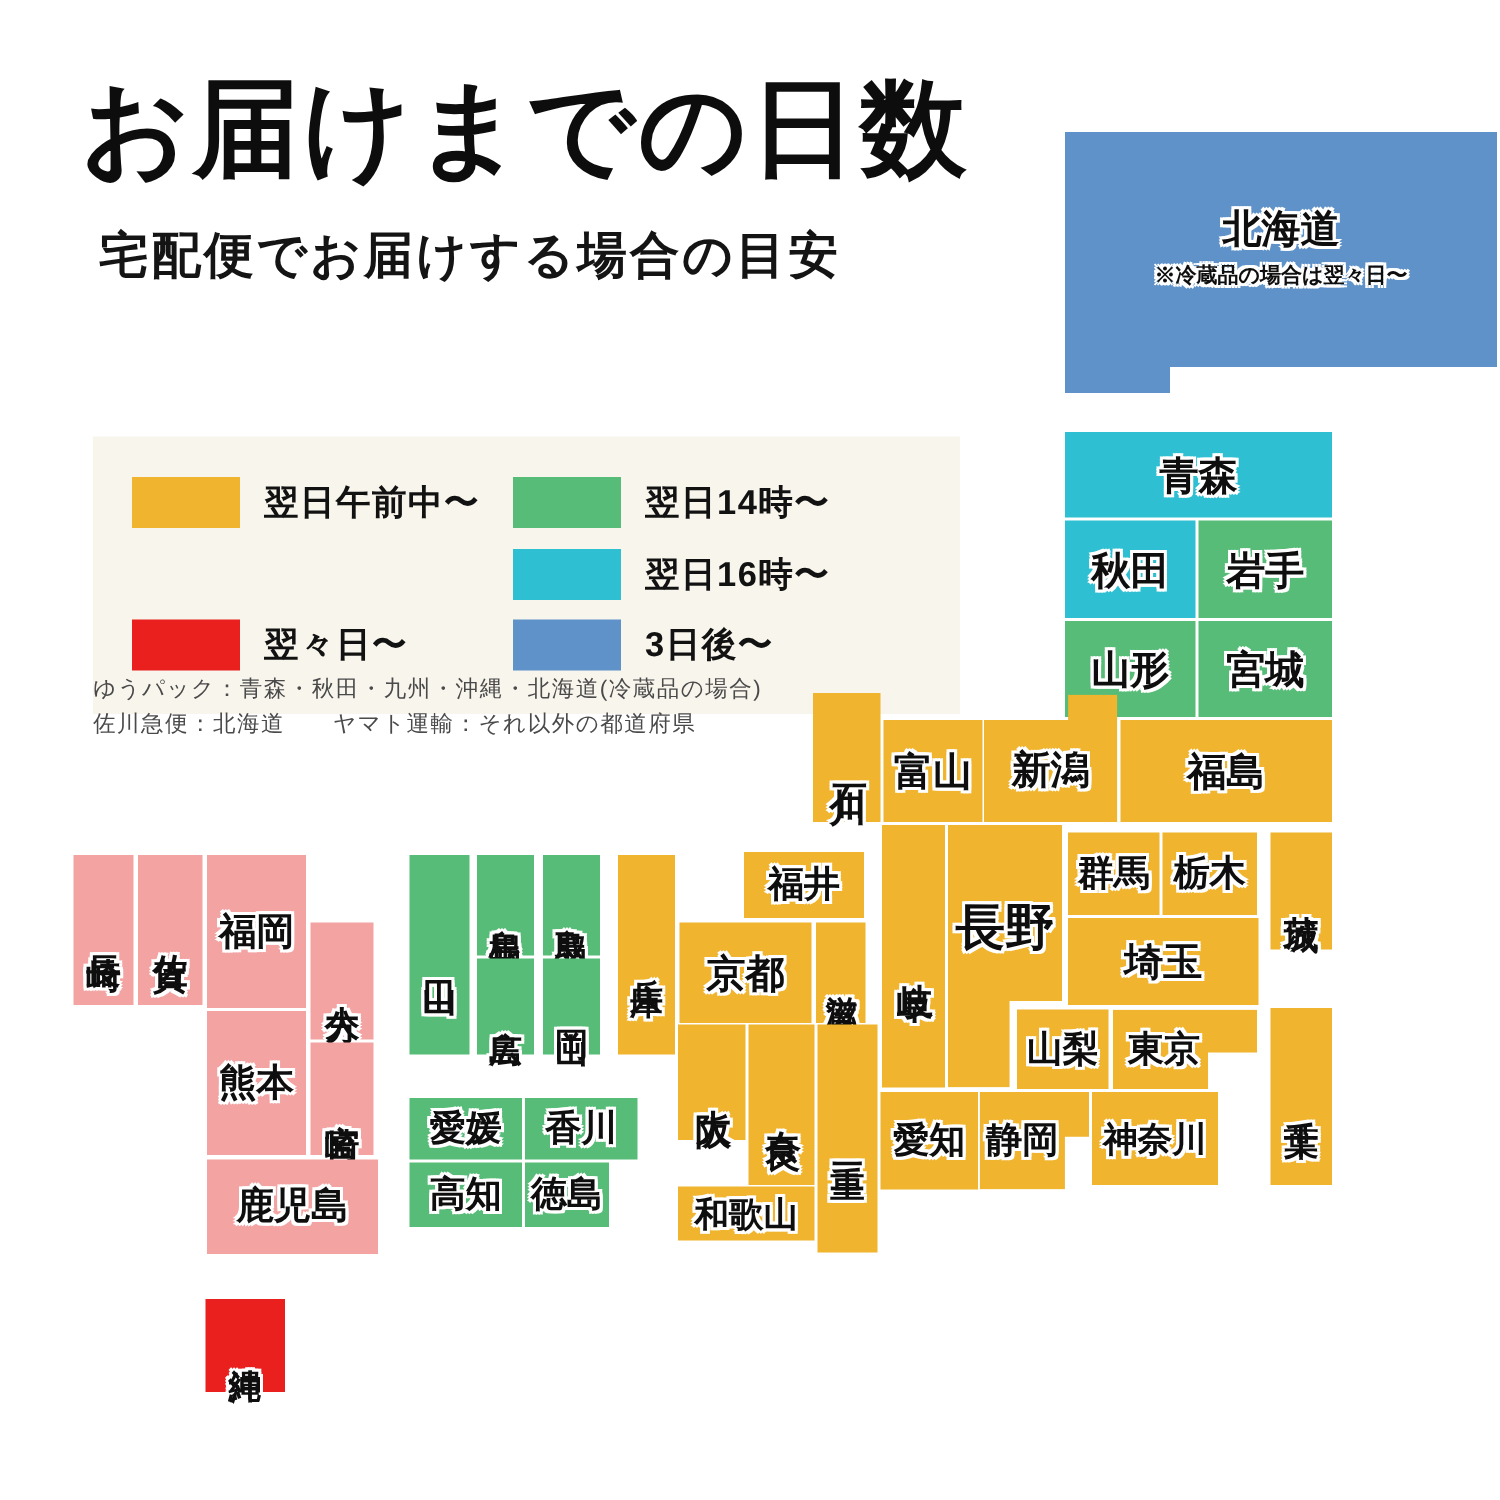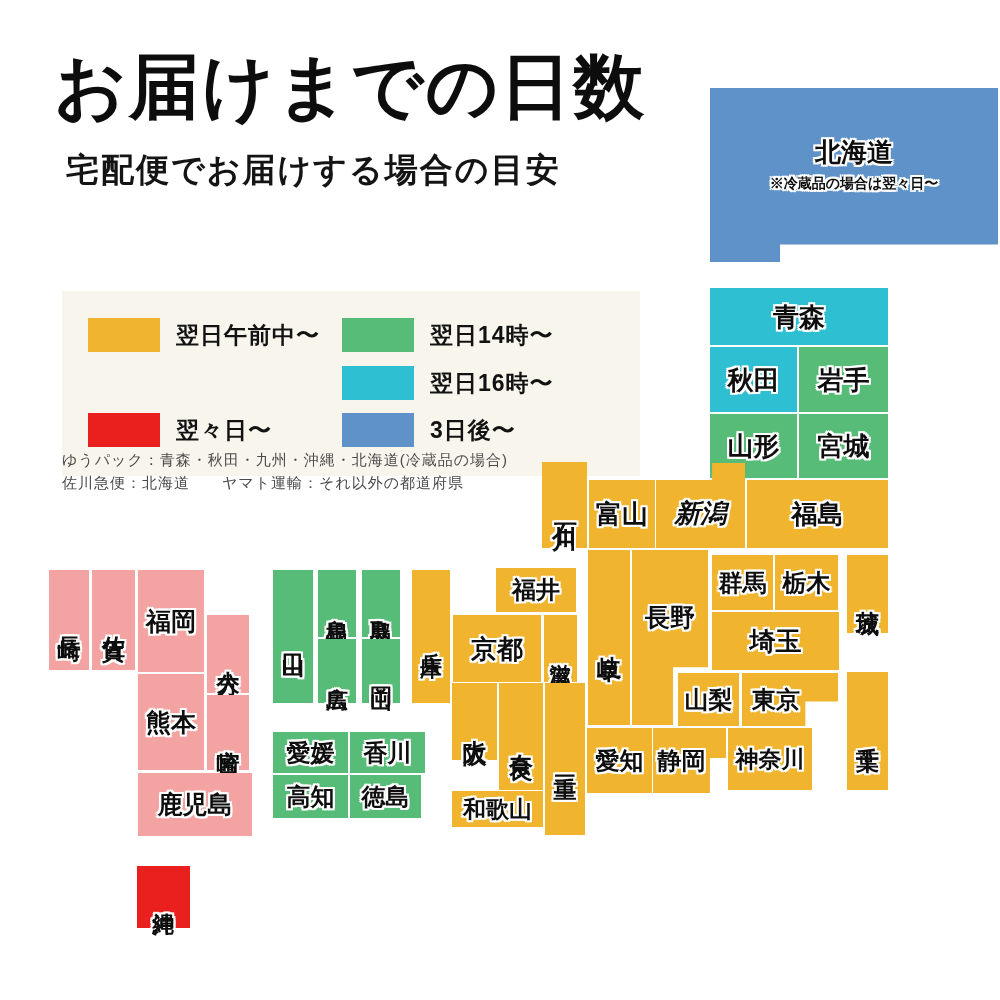--- a/index.html
+++ b/index.html
@@ -109,21 +109,21 @@
       <div class="tile" style="left: 799px; top: 414px; width: 89px; height: 64px; background: rgb(87, 188, 119);">
         <span class="tile-label" style="font-size: 26px;">宮城</span>
       </div>
       <div class="tile" style="left: 542px; top: 462px; width: 45px; height: 86px; background: rgb(240, 180, 46);">
         <span class="tile-label v" style="font-size: 25px;">石川</span>
       </div>
       <div class="tile" style="left: 589px; top: 480px; width: 66px; height: 68px; background: rgb(240, 180, 46);">
         <span class="tile-label" style="font-size: 26px;">富山</span>
       </div>
       <div class="tile" style="left: 656px; top: 463px; width: 89px; height: 85px; background: rgb(240, 180, 46); clip-path: polygon(63% 0px, 100% 0px, 100% 100%, 0px 100%, 0px 20%, 63% 20%); padding-top: 14px;">
-        <span class="tile-label" style="font-size: 26px; font-style: italic;">新潟</span>
+        <span class="tile-label" style="font-size: 26px;">新潟</span>
       </div>
       <div class="tile" style="left: 747px; top: 480px; width: 141px; height: 68px; background: rgb(240, 180, 46);">
         <span class="tile-label" style="font-size: 26px;">福島</span>
       </div>
       <div class="tile" style="left: 712px; top: 555px; width: 61px; height: 55px; background: rgb(240, 180, 46);">
         <span class="tile-label" style="font-size: 24px;">群馬</span>
       </div>
       <div class="tile" style="left: 775px; top: 555px; width: 63px; height: 55px; background: rgb(240, 180, 46);">
         <span class="tile-label" style="font-size: 24px;">栃木</span>
       </div>
@@ -145,21 +145,21 @@
       <div class="tile" style="left: 728px; top: 728px; width: 84px; height: 62px; background: rgb(240, 180, 46);">
         <span class="tile-label" style="font-size: 23px;">神奈川</span>
       </div>
       <div class="tile" style="left: 653px; top: 728px; width: 73px; height: 65px; background: rgb(240, 180, 46); clip-path: polygon(0px 0px, 100% 0px, 100% 46%, 78% 46%, 78% 100%, 0px 100%); padding-right: 16px;">
         <span class="tile-label" style="font-size: 24px;">静岡</span>
       </div>
       <div class="tile" style="left: 587px; top: 728px; width: 65px; height: 65px; background: rgb(240, 180, 46);">
         <span class="tile-label" style="font-size: 24px;">愛知</span>
       </div>
       <div class="tile" style="left: 632px; top: 550px; width: 76px; height: 175px; background: rgb(240, 180, 46); clip-path: polygon(0px 0px, 100% 0px, 100% 67%, 54% 67%, 54% 100%, 0px 100%); padding-bottom: 55px;">
-        <span class="tile-label" style="font-size: 25px; margin-top: 15px;">長野</span>
+        <span class="tile-label" style="font-size: 33px; margin-top: 15px;">長野</span>
       </div>
       <div class="tile" style="left: 588px; top: 550px; width: 42px; height: 175px; background: rgb(240, 180, 46);">
         <span class="tile-label v" style="font-size: 24px;">岐阜</span>
       </div>
       <div class="tile" style="left: 496px; top: 568px; width: 80px; height: 44px; background: rgb(240, 180, 46);">
         <span class="tile-label" style="font-size: 24px;">福井</span>
       </div>
       <div class="tile" style="left: 544px; top: 615px; width: 33px; height: 67px; background: rgb(240, 180, 46);">
         <span class="tile-label v" style="font-size: 21px;">滋賀</span>
       </div>
@@ -198,21 +198,21 @@
       </div>
       <div class="tile" style="left: 273px; top: 732px; width: 75px; height: 41px; background: rgb(87, 188, 119);">
         <span class="tile-label" style="font-size: 24px;">愛媛</span>
       </div>
       <div class="tile" style="left: 350px; top: 732px; width: 75px; height: 41px; background: rgb(87, 188, 119);">
         <span class="tile-label" style="font-size: 24px;">香川</span>
       </div>
       <div class="tile" style="left: 273px; top: 775px; width: 75px; height: 43px; background: rgb(87, 188, 119);">
         <span class="tile-label" style="font-size: 24px;">高知</span>
       </div>
-      <div class="tile" style="left: 350px; top: 775px; width: 71px; height: 43px; background: rgb(87, 188, 119);">
+      <div class="tile" style="left: 350px; top: 775px; width: 56px; height: 43px; background: rgb(87, 188, 119);">
         <span class="tile-label" style="font-size: 24px;">徳島</span>
       </div>
       <div class="tile" style="left: 49px; top: 570px; width: 40px; height: 100px; background: rgb(244, 163, 163);">
         <span class="tile-label v" style="font-size: 23px;">長崎</span>
       </div>
       <div class="tile" style="left: 92px; top: 570px; width: 43px; height: 100px; background: rgb(244, 163, 163);">
         <span class="tile-label v" style="font-size: 23px;">佐賀</span>
       </div>
       <div class="tile" style="left: 138px; top: 570px; width: 66px; height: 102px; background: rgb(244, 163, 163);">
         <span class="tile-label" style="font-size: 25px;">福岡</span>

